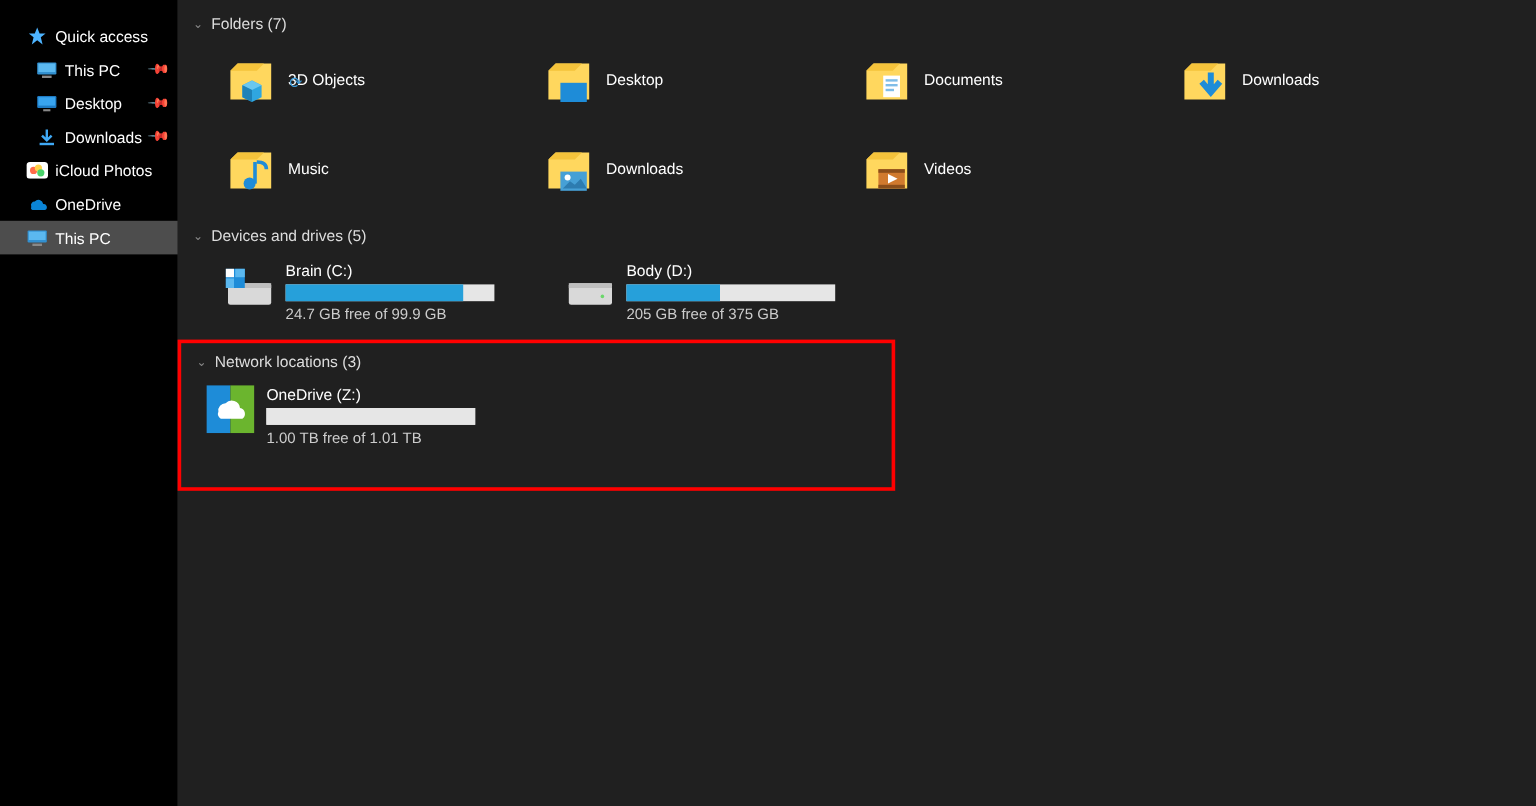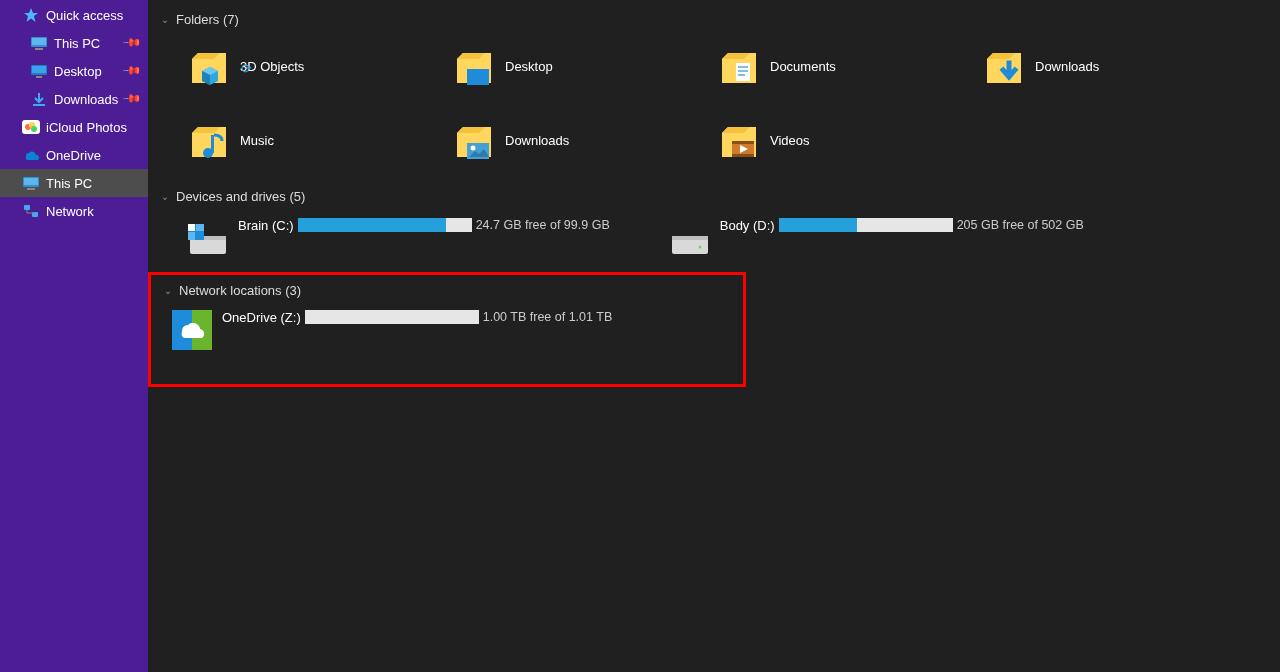--- a/index.html
+++ b/index.html
@@ -1,36 +1,36 @@
 <!DOCTYPE html>
 <html><head>
 <meta charset="utf-8">
 <style>
   html,body{margin:0;padding:0;width:1280px;height:672px;background:#202020;font-family:"Segoe UI",Arial,sans-serif;color:#fff;font-size:13px;overflow:hidden}
   .root{display:flex;width:100%;height:100%}
   
-  .sidebar{width:148px;background:#4c1d95;padding-top:1px}
+  .sidebar{width:148px;background:#000000;padding-top:16px}
   .nav-item{display:flex;align-items:center;height:28px;padding-left:22px;cursor:default;position:relative}
   .nav-item.child{padding-left:30px}
   .nav-item.sel{background:#4d4d4d}
   .nav-item .icon{width:18px;height:18px;margin-right:6px;display:flex;align-items:center;justify-content:center;flex-shrink:0}
   .nav-item .pin{position:absolute;right:8px;color:#888;font-size:12px;transform:rotate(45deg)}
   .nav-item span.lbl{white-space:nowrap}
   
   .main{flex:1;background:#202020;padding:6px 0 0 0}
   .group-header{display:flex;align-items:center;color:#ddd;padding:6px 0 6px 10px;font-size:13px}
   .group-header .chev{width:14px;text-align:center;color:#888;margin-right:4px;font-size:10px}
   .folders-grid{display:grid;grid-template-columns:repeat(4,265px);column-gap:0;row-gap:24px;padding:8px 0 18px 40px}
   .folder{display:flex;align-items:center;height:50px}
   .folder .ficon{width:42px;height:42px;margin-right:10px;position:relative}
   .folder .sync{position:absolute;right:-22px;top:16px;color:#3d9bd8;font-size:13px}
   .drives-row{display:flex;padding:8px 0 10px 40px;gap:60px}
   .drive{display:flex;align-items:flex-start}
   .drive .dicon{width:40px;height:36px;margin-right:10px;margin-top:4px}
-  .drive-info{display:flex;flex-direction:row;gap:4px}
+  .drive-info{display:flex;flex-direction:column;gap:4px}
   .drive-bar{width:174px;height:14px;background:#e6e6e6;position:relative}
   .drive-bar .fill{position:absolute;left:0;top:0;height:100%;background:#26a0da}
   .drive-free{font-size:12.5px;color:#ccc}
   .network-box{border:3px solid #ff0000;margin:4px 0 0 0;padding:2px 0 34px 0;width:592px;margin-left:0}
   .network-box .group-header{padding-left:10px}
   .netloc-row{display:flex;padding:6px 0 0 21px}
   .netloc{display:flex;align-items:flex-start}
   .netloc .nicon{width:40px;height:40px;margin-right:10px}
   
   svg{display:block}
@@ -103,30 +103,20 @@
     <div class="nav-item sel">
       <span class="icon">
           <svg width="18" height="14">
             <rect x="1" y="1" width="16" height="10" fill="#3290d0" rx="1"></rect>
             <rect x="2" y="2" width="14" height="7" fill="#5bb8ef"></rect>
             <rect x="5" y="12" width="8" height="2" fill="#888"></rect>
           </svg>
         </span>
       <span class="lbl">This PC</span>
     </div>
-    <div class="nav-item">
-      <span class="icon">
-          <svg width="18" height="14">
-            <rect x="2" y="1" width="6" height="5" fill="#3fa9f5" rx="1"></rect>
-            <rect x="10" y="8" width="6" height="5" fill="#3fa9f5" rx="1"></rect>
-            <path d="M5 6 v3 h8 v-1" stroke="#888" fill="none"></path>
-          </svg>
-        </span>
-      <span class="lbl">Network</span>
-    </div>
   </div>
 
   <div class="main">
 
     <div class="group-header">
       <span class="chev">⌄</span>
       <span>Folders (7)</span>
     </div>
     <div class="folders-grid">
       <div class="folder">
@@ -246,21 +236,21 @@
               <rect x="2" y="14" width="36" height="18" rx="2" fill="#d9d9d9"></rect>
               <rect x="2" y="14" width="36" height="4" fill="#bfbfbf"></rect>
               <circle cx="30" cy="25" r="1.5" fill="#6bd86b"></circle>
             </svg>
           </span>
         <div class="drive-info">
           <span>Body (D:)</span>
           <div class="drive-bar">
               <div class="fill" style="width:45%"></div>
             </div>
-          <span class="drive-free">205 GB free of 502 GB</span>
+          <span class="drive-free">205 GB free of 375 GB</span>
         </div>
       </div>
     </div>
 
     <div class="network-box">
       <div class="group-header">
         <span class="chev">⌄</span>
         <span>Network locations (3)</span>
       </div>
       <div class="netloc-row">

